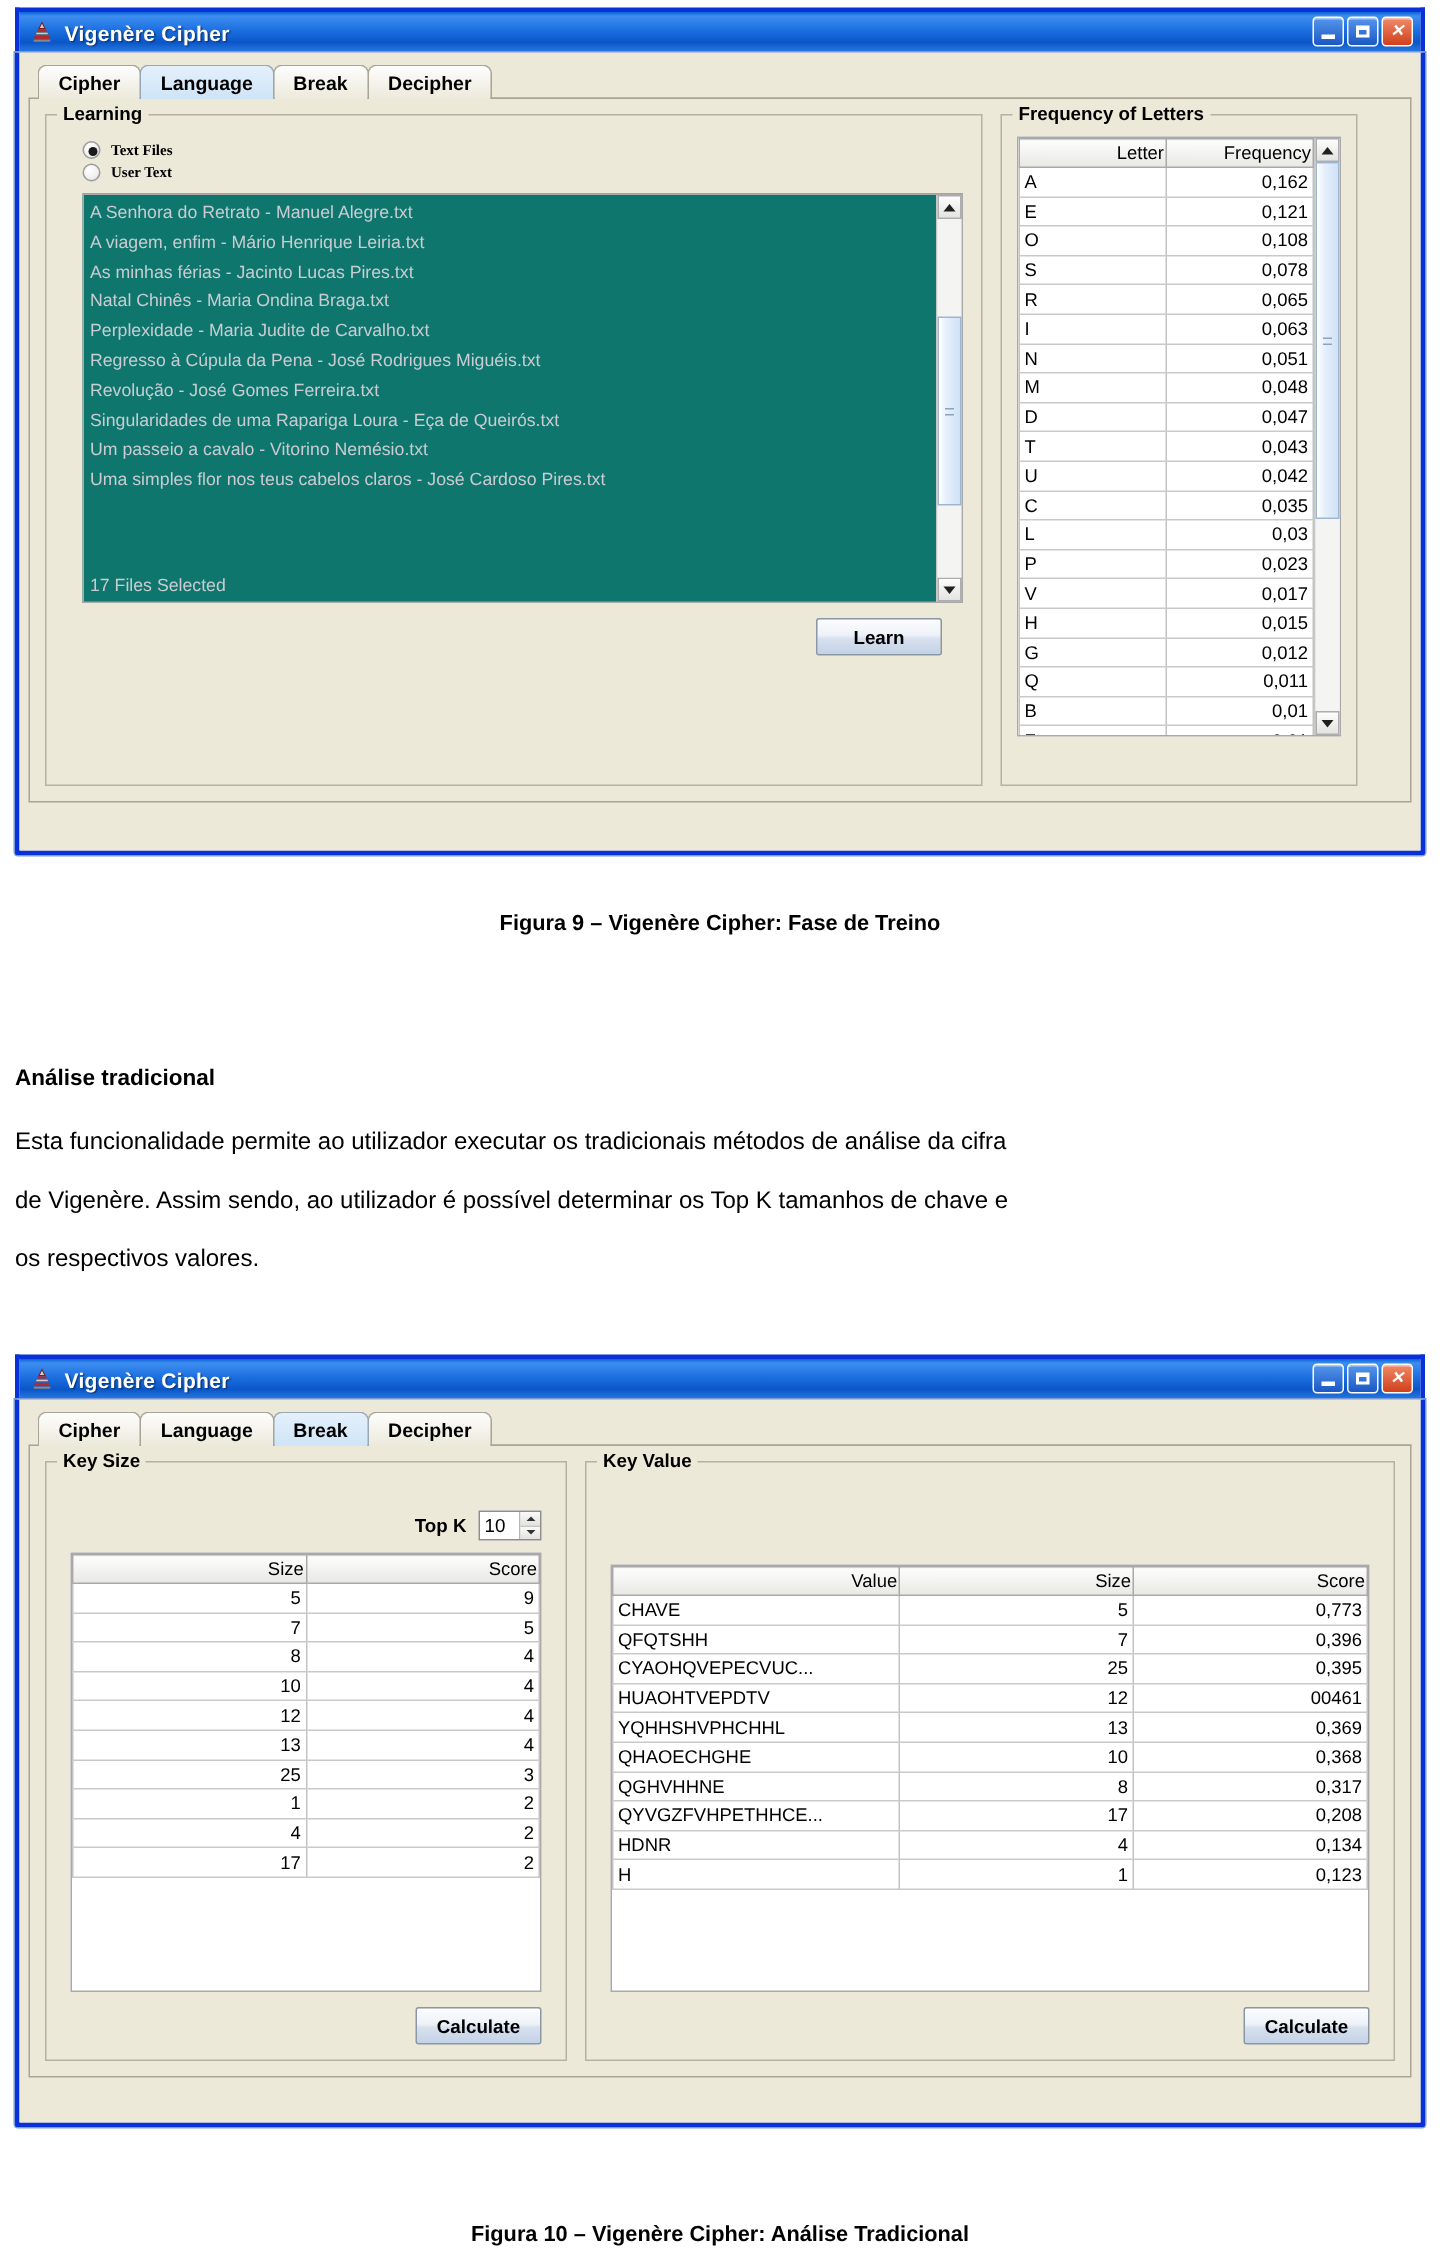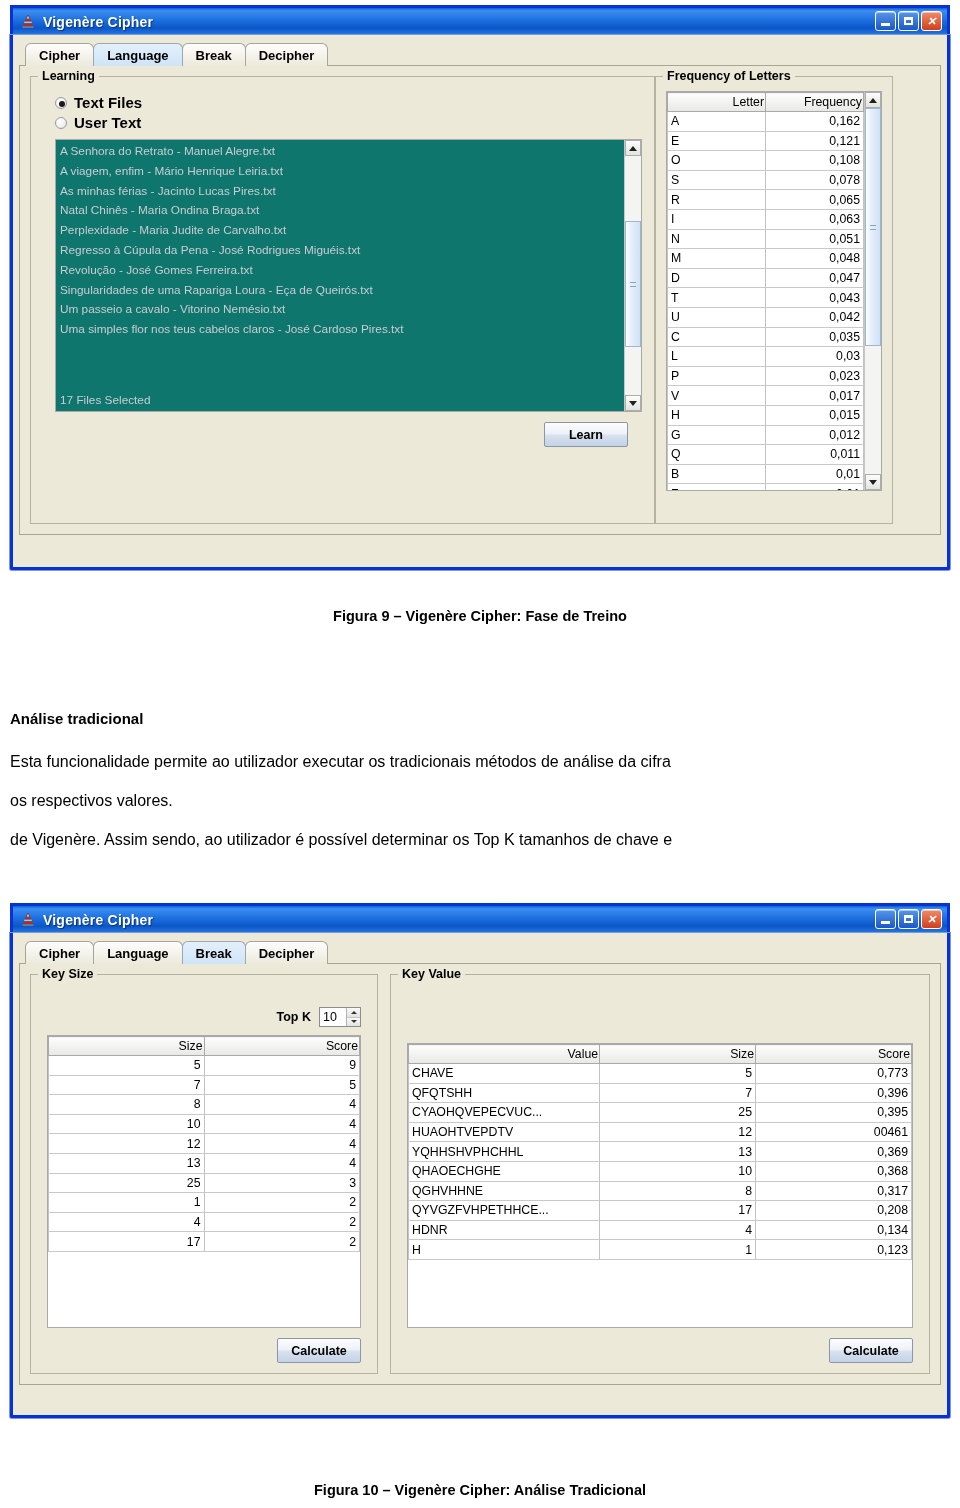--- a/index.html
+++ b/index.html
@@ -115,21 +115,21 @@
     background:radial-gradient(circle at 35% 32%, #ffffff 0%, #f0f0f0 60%, #d9d9d9 100%);
     margin-right:7px; position:relative;
     flex:none;
   }
   .radio.sel::after {
     content:"";
     position:absolute; left:3px; top:3px;
     width:6px; height:6px; border-radius:50%;
     background:#1a1a1a;
   }
-  .radio-label { font-size:15px; font-weight:bold; }
+  .radio-label { font-size:10px; font-weight:bold;font-family:Liberation Serif, serif; }
 
   
   .listbox {
     border:1px solid #a9a9a9;
     background:#0f766e;
     display:flex;
     height:273px;
     margin-top:8px;
   }
   .listitems { flex:1; padding:2px 4px; overflow:hidden; position:relative; }
@@ -284,21 +284,21 @@
         </div>
       <div class="tab">
           <span>Break</span>
         </div>
       <div class="tab">
           <span>Decipher</span>
         </div>
       <div class="tab-filler"></div>
     </div>
 
-    <div class="tabpanel" style="height:470px;display:flex;">
+    <div class="tabpanel" style="height:470px;display:flex;gap:12px;">
 
       <div class="group" style="width:625px;">
         <div class="glegend">Learning</div>
 
         <div class="radio-row">
           <span class="radio sel"></span>
           <span class="radio-label">Text Files</span>
         </div>
         <div class="radio-row">
           <span class="radio"></span>
@@ -449,22 +449,22 @@
 
     </div>
   </div>
 </div>
 
 <div class="figcap" style="top:608px;">Figura 9 – Vigenère Cipher: Fase de Treino</div>
 
 <div class="doc-h" style="left:10px;top:710px;">Análise tradicional</div>
 <div class="doc-p" style="left:10px;top:742px;width:940px;">
   <span>Esta funcionalidade permite ao utilizador executar os tradicionais métodos de análise da cifra</span>
+  <span>de Vigenère. Assim sendo, ao utilizador é possível determinar os Top K tamanhos de chave e</span>
   <span>os respectivos valores.</span>
-  <span>de Vigenère. Assim sendo, ao utilizador é possível determinar os Top K tamanhos de chave e</span>
 </div>
 
 <div class="jwin-title" style="position:absolute;left:10px;top:903px;width:940px;">
   <span class="jwin-icon">
     <svg width="16" height="16" viewBox="0 0 16 16">
       <path d="M8 1 L10 5 L6 5 Z" fill="#d0d0d0" stroke="#7a2020" stroke-width="0.7"></path>
       <rect x="5" y="5.5" width="6" height="1.6" fill="#b02b2b"></rect>
       <rect x="4" y="7.5" width="8" height="1.6" fill="#cfcfcf" stroke="#555" stroke-width="0.4"></rect>
       <rect x="3" y="9.8" width="10" height="2.3" fill="#b02b2b"></rect>
       <rect x="2.5" y="12.4" width="11" height="1.4" fill="#888"></rect>

